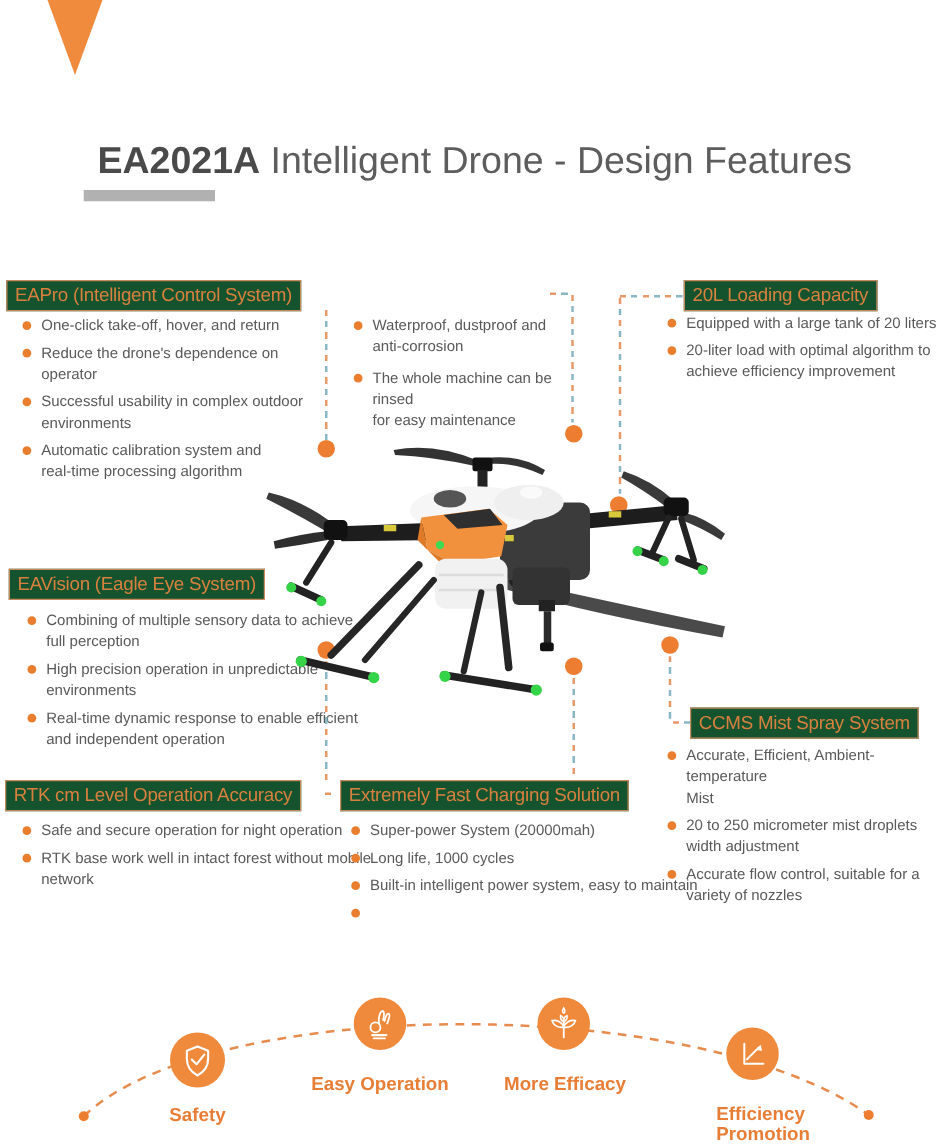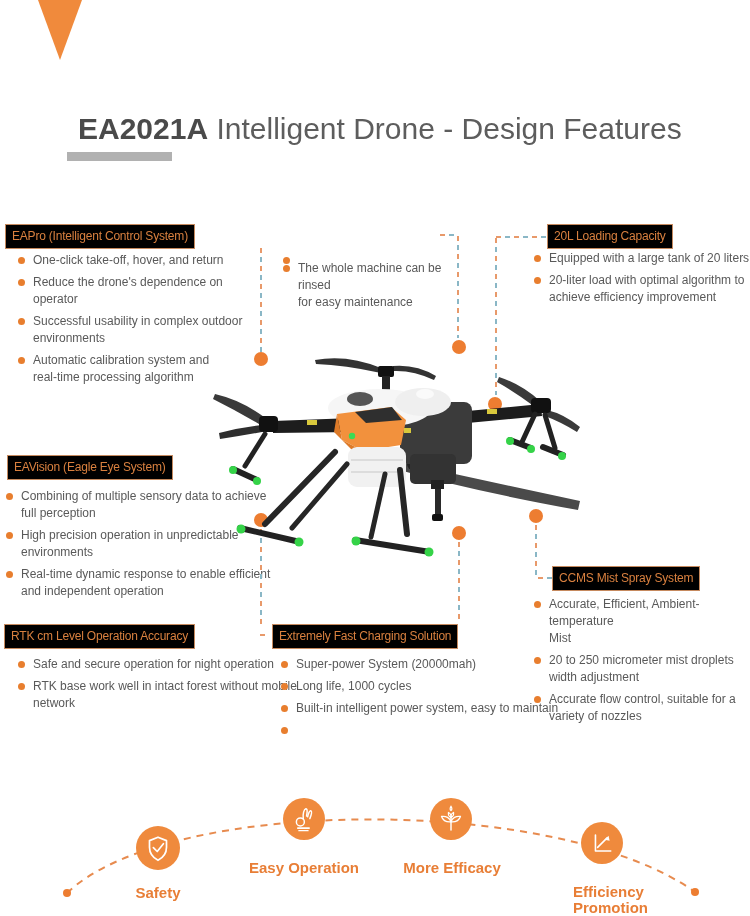--- a/index.html
+++ b/index.html
@@ -9,22 +9,22 @@
   
   .tri{position:absolute;left:38px;top:0;width:0;height:0;
        border-left:22px solid transparent;border-right:22px solid transparent;
        border-top:60px solid #F08A3C;}
   .title{position:absolute;left:66px;top:100px;margin:12px;font-size:30px;font-weight:400;
          color:#5d5d5d;white-space:nowrap;}
   .title .model{font-weight:700;color:#4a4a4a;}
   .underbar{position:absolute;left:67px;top:152px;width:105px;height:9px;background:#b1b1b1;}
 
   
-  .fbox{position:absolute;border:1.5px solid #C68A5F;color:#D9803F;background:#000000;
-        font-size:12px;line-height:21px;height:21px;padding:1px 6px;white-space:nowrap;
+  .fbox{position:absolute;border:1.5px solid #C68A5F;color:#D9803F;background:#14532d;
+        font-size:15px;line-height:21px;height:21px;padding:1px 6px;white-space:nowrap;
         letter-spacing:-0.2px;}
 
   
   .blist{position:absolute;margin:0;padding:0;list-style:none;color:#595959;
          font-size:12px;line-height:17px;}
   .blist li{position:relative;padding-left:15px;margin-bottom:5px;}
   .bdot{position:absolute;left:0;top:5px;width:7px;height:7px;border-radius:50%;
         background:#E87E2E;}
   .btext{white-space:pre-line;}
 
@@ -67,32 +67,33 @@
   <ul class="blist" style="left:18px;top:252px;width:250px;">
     <li><span class="bdot"></span><span class="btext">One-click take-off, hover, and return</span></li>
     <li><span class="bdot"></span><span class="btext">Reduce the drone's dependence on operator</span></li>
     <li><span class="bdot"></span><span class="btext">Successful usability in complex outdoor
 environments</span></li>
     <li><span class="bdot"></span><span class="btext" style="line-height:15px;">Automatic calibration system and
 real-time processing algorithm</span></li>
   </ul>
 
   <ul class="blist" style="left:283px;top:252px;width:190px;">
-    <li style="margin-bottom:8px;"><span class="bdot"></span></li>
+    <li style="margin-bottom:8px;"><span class="bdot"></span><span class="btext">Waterproof, dustproof and
+anti-corrosion</span></li>
     <li><span class="bdot"></span><span class="btext">The whole machine can be rinsed
 for easy maintenance</span></li>
   </ul>
 
   <ul class="blist" style="left:534px;top:250px;width:225px;">
     <li><span class="bdot"></span><span class="btext">Equipped with a large tank of 20 liters</span></li>
     <li><span class="bdot"></span><span class="btext">20-liter load with optimal algorithm to
 achieve efficiency improvement</span></li>
   </ul>
 
-  <ul class="blist" style="left:6px;top:488px;width:275px;">
+  <ul class="blist" style="left:22px;top:488px;width:275px;">
     <li><span class="bdot"></span><span class="btext">Combining of multiple sensory data to achieve
 full perception</span></li>
     <li><span class="bdot"></span><span class="btext">High precision operation in unpredictable
 environments</span></li>
     <li><span class="bdot"></span><span class="btext">Real-time dynamic response to enable efficient
 and independent operation</span></li>
   </ul>
 
   <ul class="blist" style="left:534px;top:596px;width:220px;">
     <li><span class="bdot"></span><span class="btext">Accurate, Efficient, Ambient-temperature

